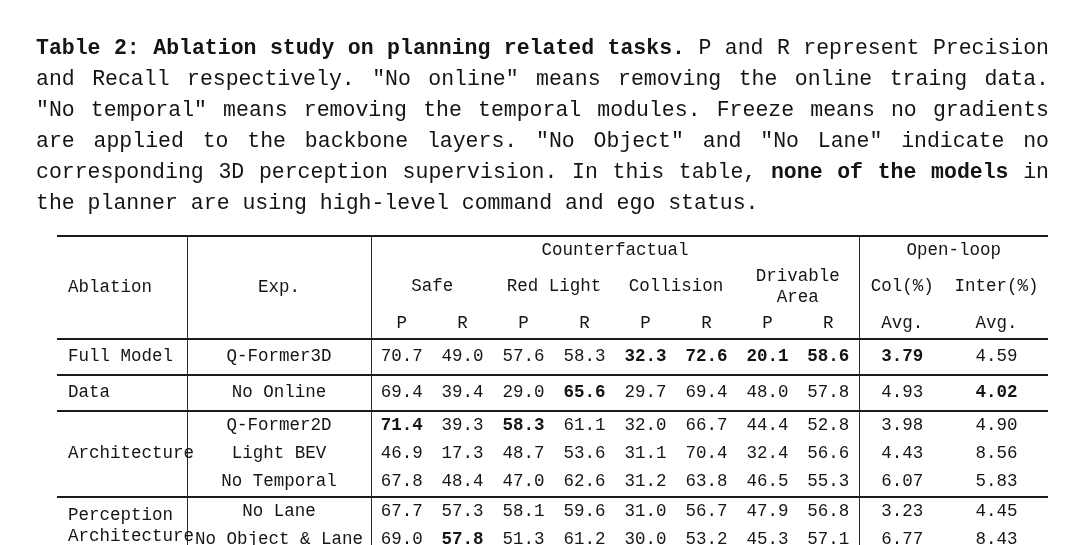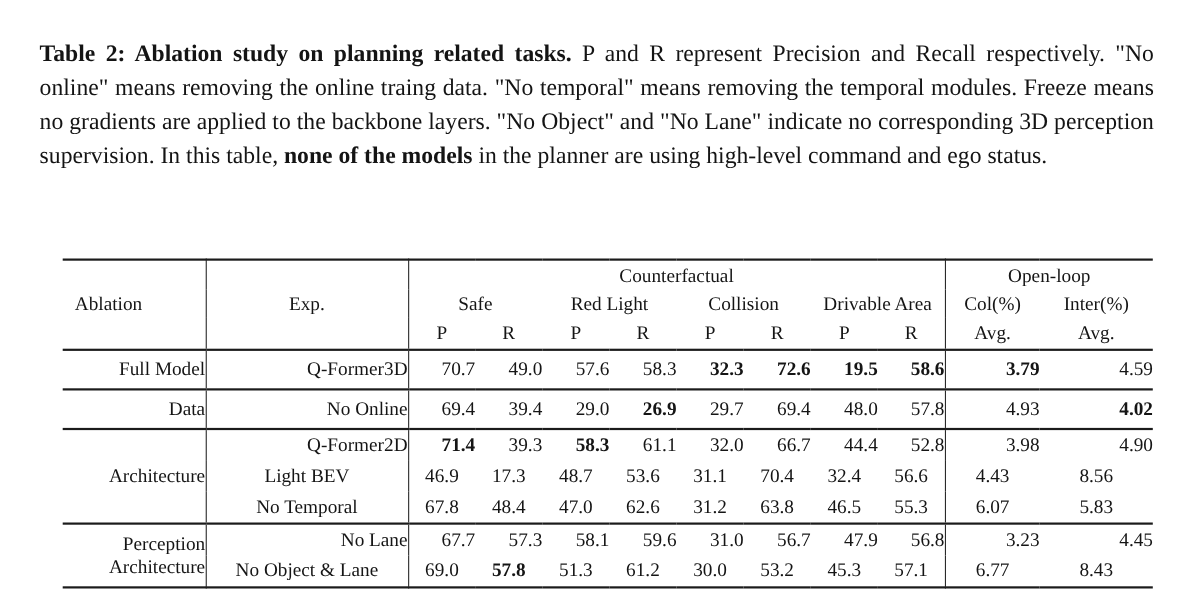--- a/index.html
+++ b/index.html
@@ -1,41 +1,41 @@
 <!DOCTYPE html>
 <html><head>
 <meta charset="utf-8">
 <style>
   html,body{margin:0;padding:0;background:#ffffff;}
   body{
     width:1080px;height:545px;overflow:hidden;
     font-family:"Liberation Serif","DejaVu Serif",serif;
     color:#111;
   }
-  .page{width:1080px;height:514px;position:relative;}
+  .page{width:1080px;height:514px;position:relative;font-family:Liberation Mono, monospace;}
   .caption{
     position:absolute;left:36px;top:11px;width:1013px;
     font-size:21.5px;line-height:31px;text-align:justify;
     color:#141414;
   }
   .caption b{font-weight:bold;}
   table.abl{
     position:absolute;left:57px;top:235px;
     width:991px;
     border-collapse:collapse;table-layout:fixed;
     font-size:17.5px;line-height:21px;color:#151515;
     border-top:2.5px solid #1b1b1b;
     border-bottom:2.5px solid #1b1b1b;
   }
   th,td{font-weight:normal;padding:2px 0;text-align:center;vertical-align:middle;}
   thead th{padding:2.5px 0;}
   thead tr:last-child th{border-bottom:2px solid #1b1b1b;padding-bottom:4px;}
   .c-abl{text-align:left;padding-left:11px;}
   .vl{border-left:1px solid #2a2a2a;margin-left:24px;}
-  td.sec,th.sec{border-top:2px solid #1b1b1b;text-align:right;}
+  td.sec,th.sec{border-top:2px solid #1b1b1b;}
   tr.tall td{padding-top:6.5px;padding-bottom:6.5px;}
   tbody td{padding-top:3.5px;padding-bottom:3.5px;}
   .b{font-weight:bold;}
 </style>
 </head>
 <body>
 
 <div class="page">
 
   <p class="caption"><b>Table 2: Ablation study on planning related tasks.</b><span> P and R represent Precision and Recall respectively. "No online" means removing the online traing data. "No temporal" means removing the temporal modules. Freeze means no gradients are applied to the backbone layers. "No Object" and "No Lane" indicate no corresponding 3D perception supervision. In this table, </span><b>none of the models</b><span> in the planner are using high-level command and ego status.</span></p>
@@ -86,34 +86,34 @@
   <tbody>
         <tr class="tall">
           <td rowspan="1" class="c-abl sec">Full Model</td>
           <td class="c-exp vl sec">Q-Former3D</td>
           <td class="c-num vl sec">70.7</td>
           <td class="c-num sec">49.0</td>
           <td class="c-num sec">57.6</td>
           <td class="c-num sec">58.3</td>
           <td class="c-num sec b">32.3</td>
           <td class="c-num sec b">72.6</td>
-          <td class="c-num sec b">19.5</td>
+          <td class="c-num sec b">20.1</td>
           <td class="c-num sec b">58.6</td>
           <td class="c-num vl sec b">3.79</td>
           <td class="c-num sec">4.59</td>
         </tr>
       </tbody>
       <tbody>
         <tr class="tall">
           <td rowspan="1" class="c-abl sec">Data</td>
           <td class="c-exp vl sec">No Online</td>
           <td class="c-num vl sec">69.4</td>
           <td class="c-num sec">39.4</td>
           <td class="c-num sec">29.0</td>
-          <td class="c-num sec b">26.9</td>
+          <td class="c-num sec b">65.6</td>
           <td class="c-num sec">29.7</td>
           <td class="c-num sec">69.4</td>
           <td class="c-num sec">48.0</td>
           <td class="c-num sec">57.8</td>
           <td class="c-num vl sec">4.93</td>
           <td class="c-num sec b">4.02</td>
         </tr>
       </tbody>
       <tbody>
         <tr>

